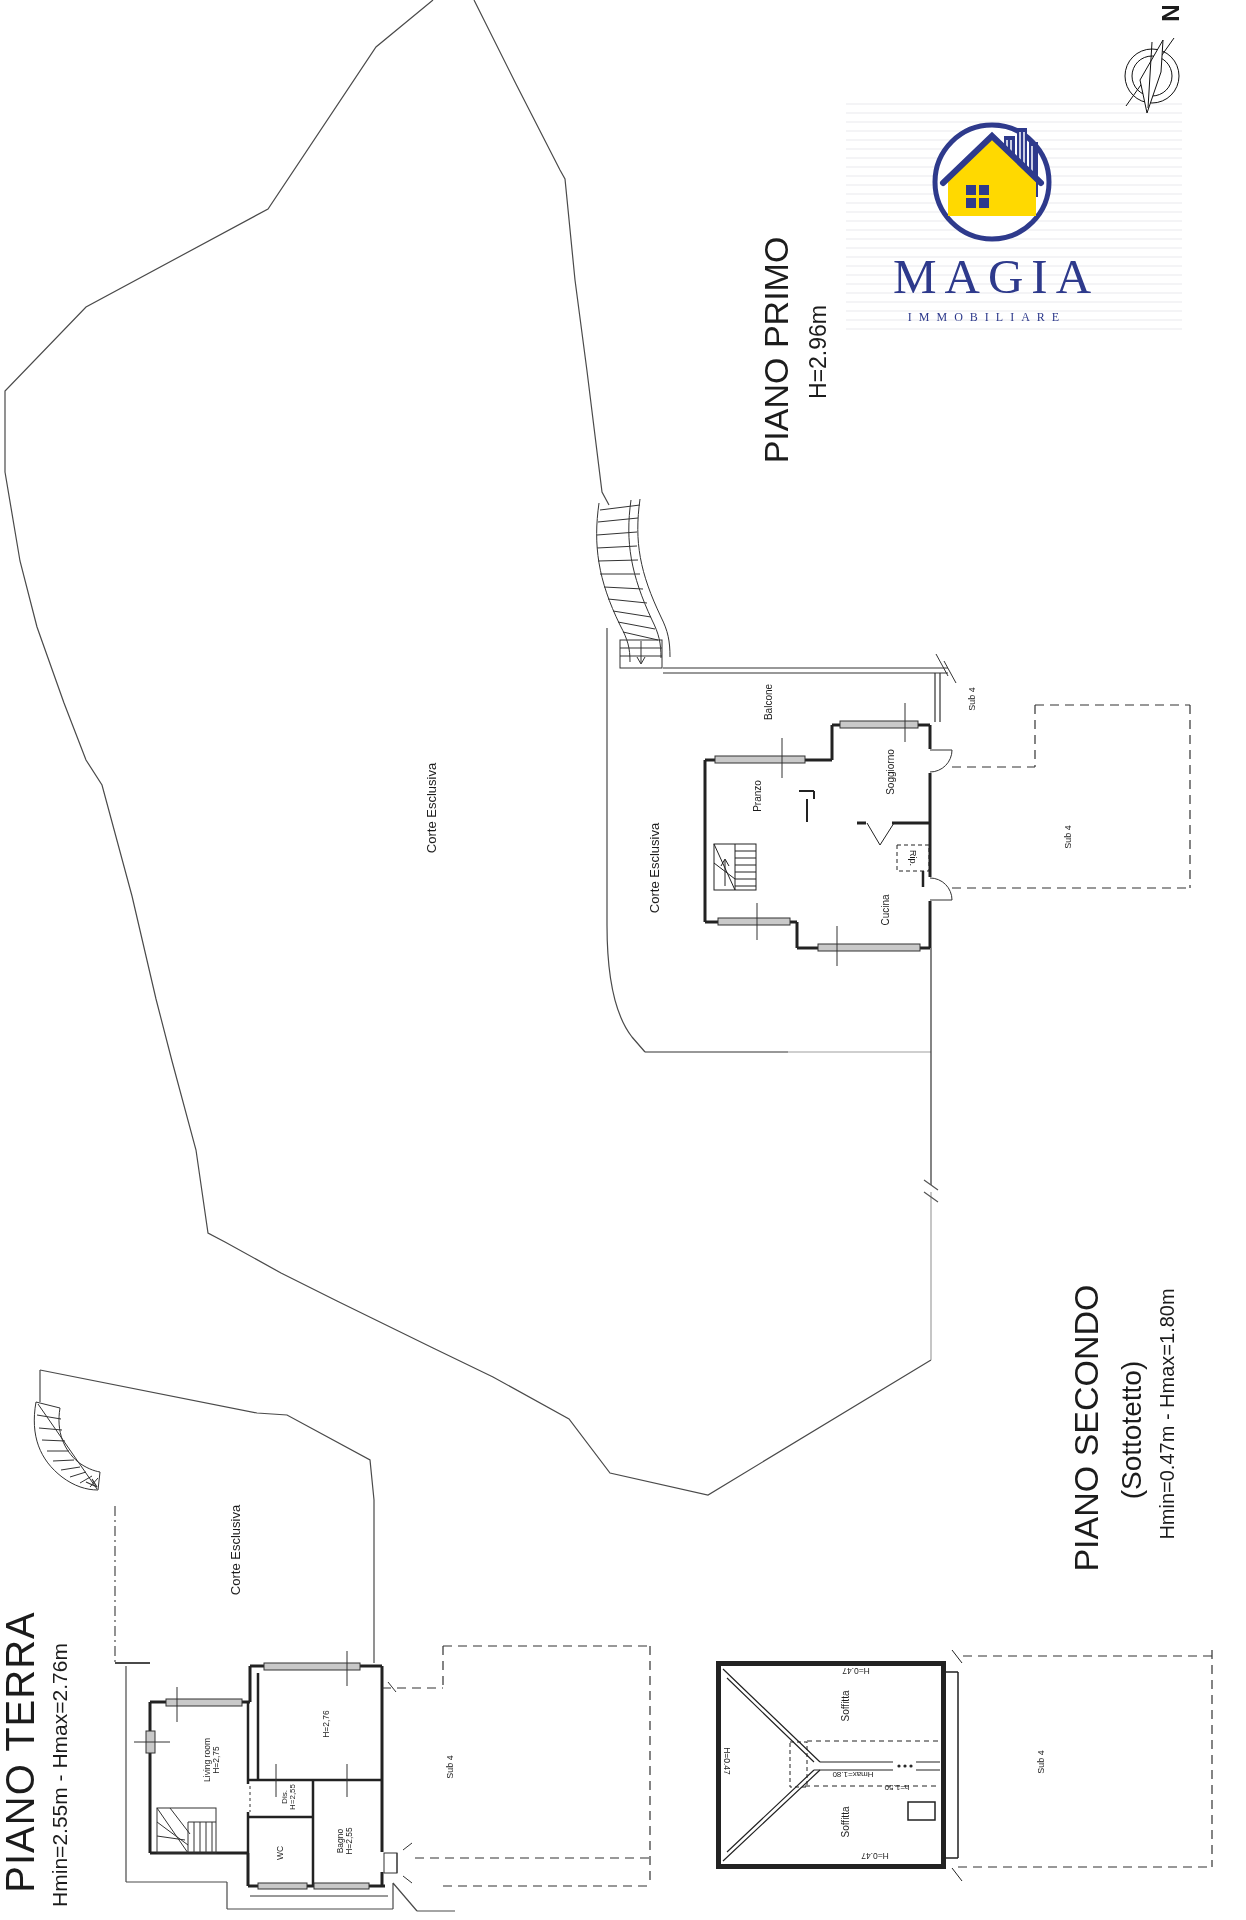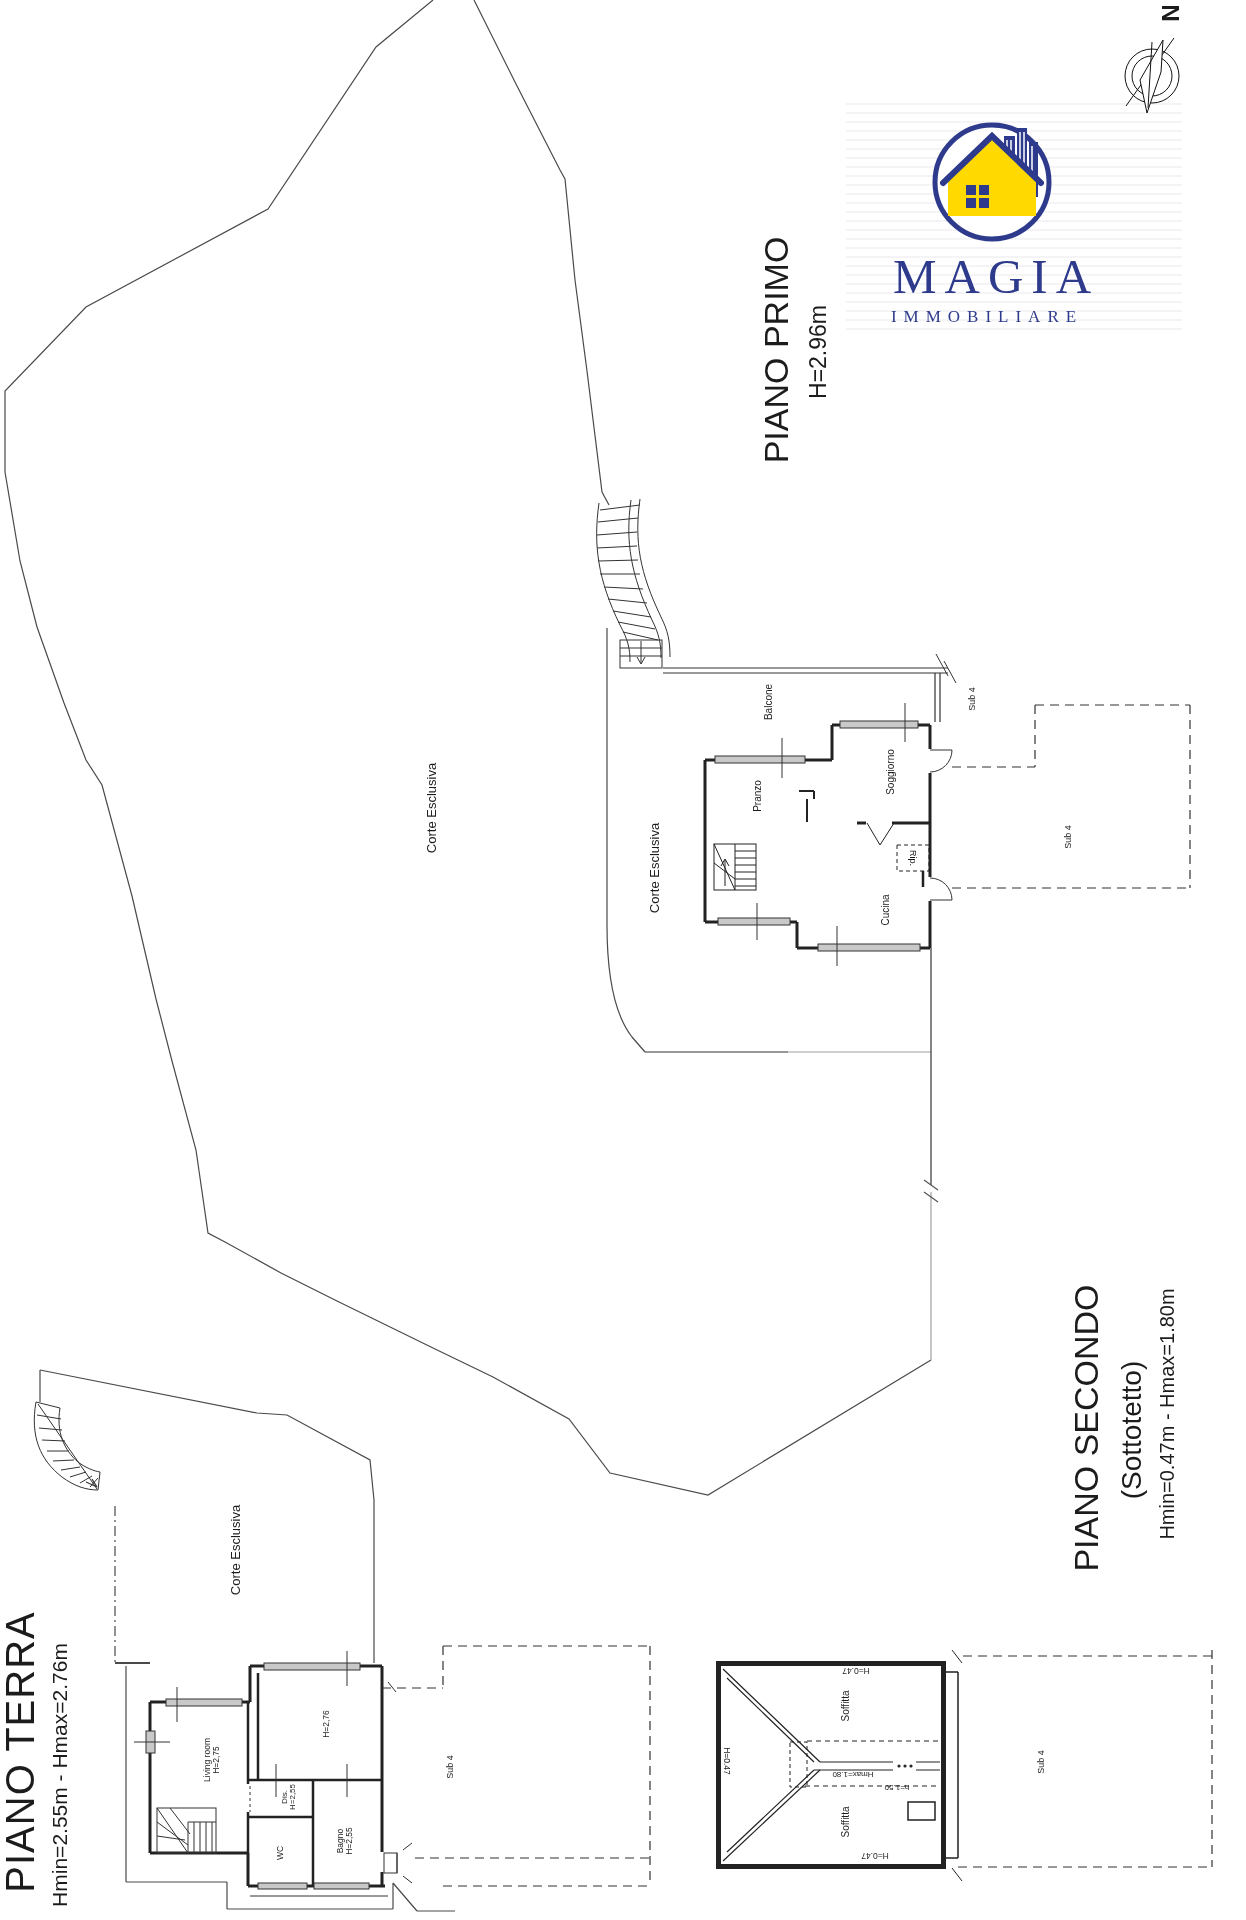--- a/index.html
+++ b/index.html
@@ -192,21 +192,21 @@
         <rect x="966" y="185" width="10" height="10"></rect>
           <rect x="979" y="185" width="10" height="10"></rect>
         <rect x="966" y="198" width="10" height="10"></rect>
           <rect x="979" y="198" width="10" height="10"></rect>
       </g>
     </g>
   </svg>
 
   <div class="lbl" style="left:1171px;top:13px;font-size:24px;font-weight:600;">N</div>
   <div class="lbl hz serif" style="left:984px;top:277px;font-size:49px;color:#2e3a8c;letter-spacing:8px;margin-left:12px;">MAGIA</div>
-  <div class="lbl hz serif" style="left:987px;top:317px;font-size:17px;color:#2e3a8c;letter-spacing:7px;">IMMOBILIARE</div>
+  <div class="lbl hz serif" style="left:987px;top:317px;font-size:12px;color:#2e3a8c;letter-spacing:7px;">IMMOBILIARE</div>
 
   <div class="lbl" style="left:777px;top:350px;font-size:34px;">PIANO PRIMO</div>
   <div class="lbl" style="left:818px;top:352px;font-size:23px;">H=2.96m</div>
 
   <div class="lbl" style="left:432px;top:808px;font-size:13px;">Corte Esclusiva</div>
   <div class="lbl" style="left:655px;top:868px;font-size:13px;">Corte Esclusiva</div>
   <div class="lbl" style="left:769px;top:702px;font-size:10px;">Balcone</div>
   <div class="lbl" style="left:758px;top:796px;font-size:10px;">Pranzo</div>
   <div class="lbl" style="left:891px;top:772px;font-size:10px;">Soggiorno</div>
   <div class="lbl" style="left:886px;top:910px;font-size:10px;">Cucina</div>

